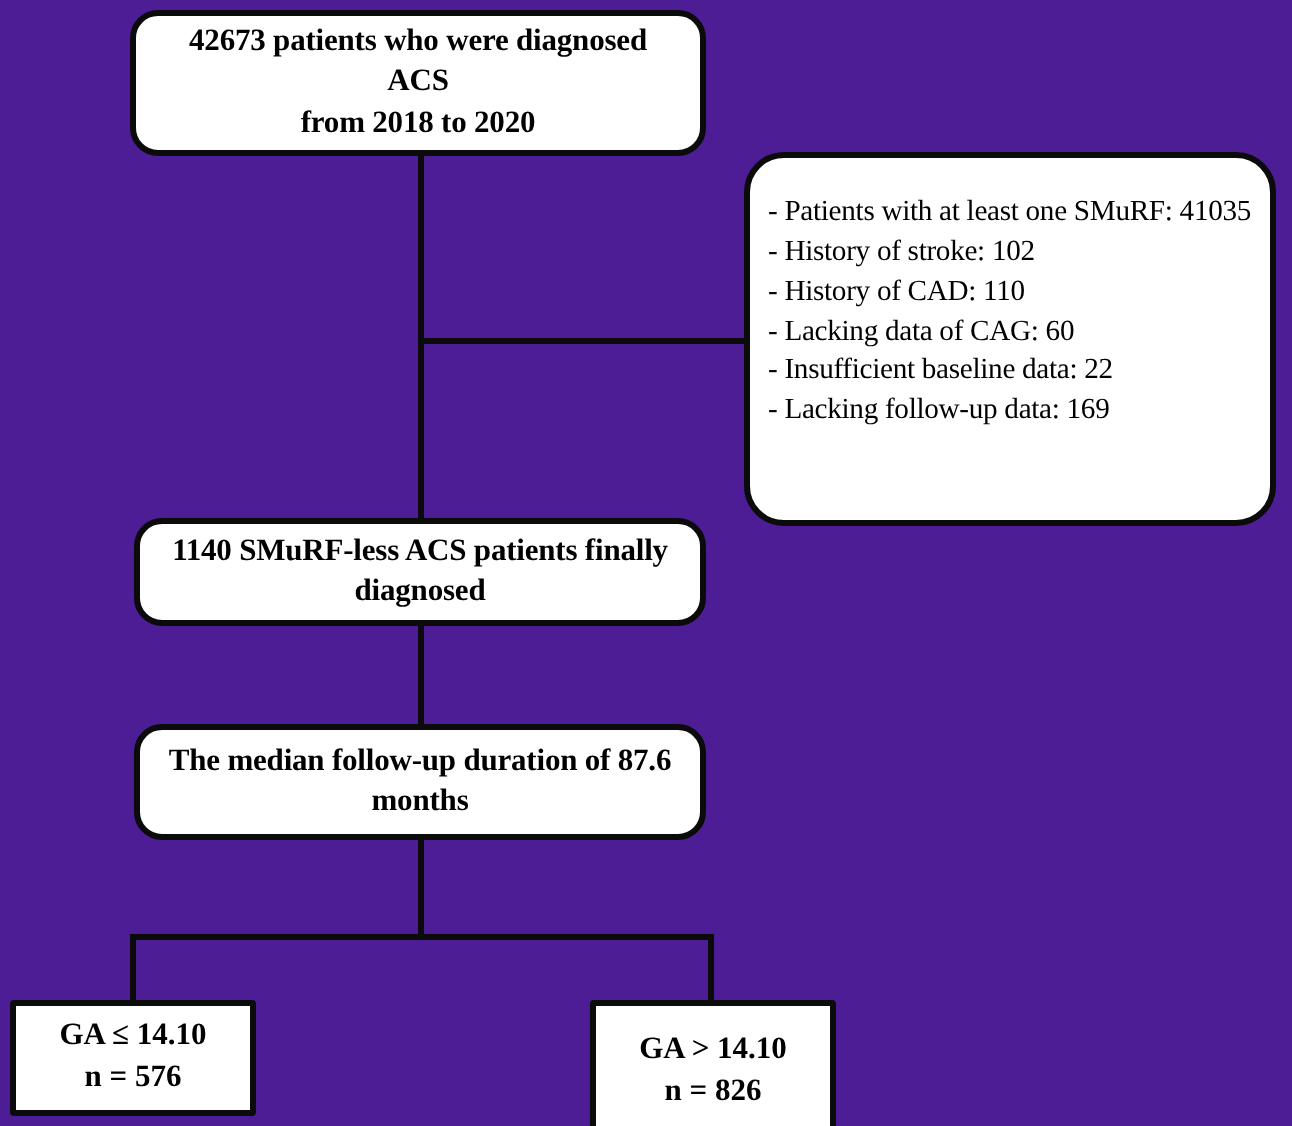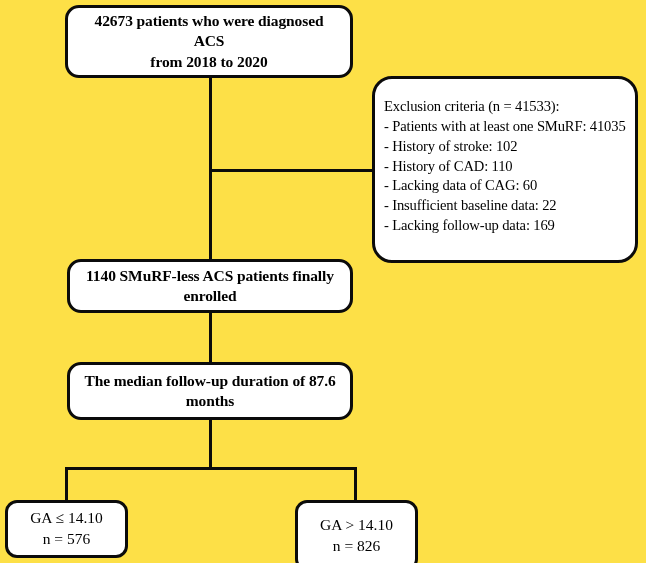--- a/index.html
+++ b/index.html
@@ -5,21 +5,21 @@
 <style>
   html, body {
     margin: 0;
     padding: 0;
     background: #ffffff;
   }
   #canvas {
     position: relative;
     width: 646px;
     height: 563px;
-    background: #fde047;
+    background: #4c1d95;
     font-family: "Liberation Serif", "DejaVu Serif", serif;
     overflow: hidden;
   }
 
   
   .line {
     position: absolute;
     background: #0b0b0b;
   }
 
@@ -60,24 +60,24 @@
   .excl-inner {
     padding: 18px 6px 10px 9px;
     text-align: left;
     white-space: nowrap;
   }
   .excl-line {
     display: block;
   }
 
   .node-terminal {
-    font-weight: normal;
+    font-weight: bold;
     font-size: 15.5px;
     line-height: 1.34;
-    border-radius: 12px;
+    border-radius: 2px;
   }
 </style>
 </head>
 <body>
 
 <div id="canvas">
 
   <div class="line" style="left:209px; top:78px; width:3px; height:182px;"></div>
 
   <div class="line" style="left:209px; top:169px; width:165px; height:3px;"></div>
@@ -94,34 +94,33 @@
 
   <div class="node node-main" style="left:65px; top:5px; width:288px; height:73px;">
     <div class="txt">
       <span>42673 patients who were diagnosed ACS</span><br>
       <span>from 2018 to 2020</span>
     </div>
   </div>
 
   <div class="node node-exclusion" style="left:372px; top:76px; width:266px; height:187px;">
     <div class="excl-inner">
-      <span class="excl-line">Exclusion criteria (n = 41533):</span>
       <span class="excl-line">- Patients with at least one SMuRF: 41035</span>
       <span class="excl-line">- History of stroke: 102</span>
       <span class="excl-line">- History of CAD: 110</span>
       <span class="excl-line">- Lacking data of CAG: 60</span>
       <span class="excl-line">- Insufficient baseline data: 22</span>
       <span class="excl-line">- Lacking follow-up data: 169</span>
     </div>
   </div>
 
   <div class="node node-main" style="left:67px; top:259px; width:286px; height:54px;">
     <div class="txt">
       <span>1140 SMuRF-less ACS patients finally</span><br>
-      <span>enrolled</span>
+      <span>diagnosed</span>
     </div>
   </div>
 
   <div class="node node-main" style="left:67px; top:362px; width:286px; height:58px;">
     <div class="txt">
       <span>The median follow-up duration of 87.6</span><br>
       <span>months</span>
     </div>
   </div>
 

